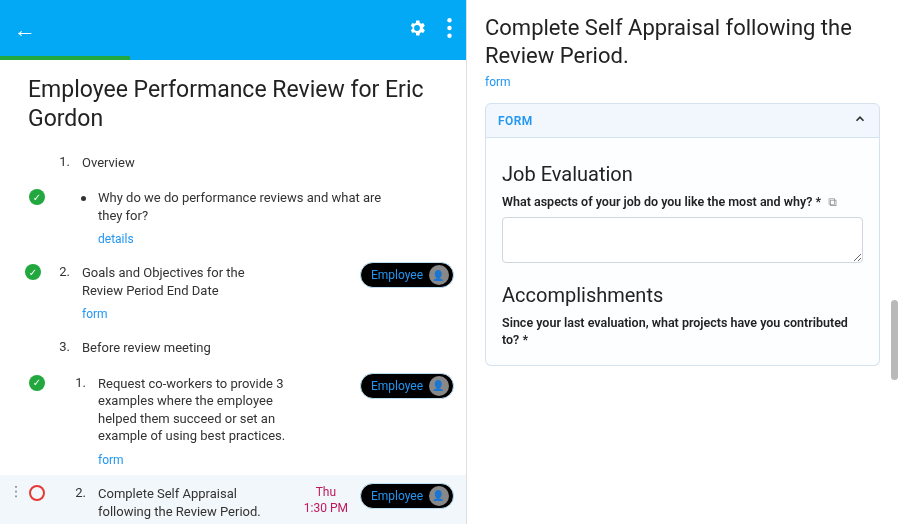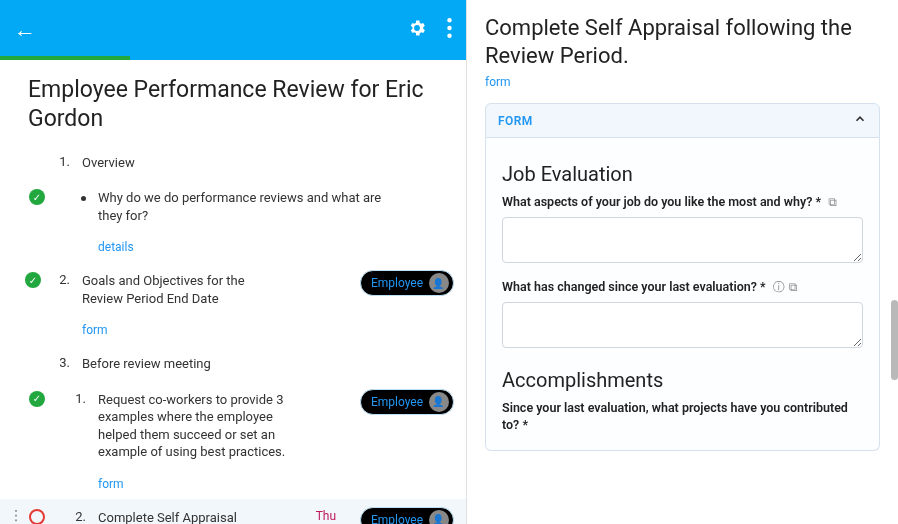--- a/index.html
+++ b/index.html
@@ -13,21 +13,21 @@
 .title-area{padding:16px 28px 10px}
 .title-area h1{font-size:23px;font-weight:400;color:#222;line-height:1.25}
 .list{flex:1;overflow-y:auto;font-size:13px;color:#333}
 .row{display:flex;align-items:flex-start;padding:8px 6px;gap:6px}
 .row .drag{width:12px;display:flex;justify-content:center;color:#777;font-size:14px;visibility:hidden}
 .row.sel .drag{visibility:visible}
 .row .status{width:18px;display:flex;justify-content:center;padding-top:2px}
 .row .num{width:28px;text-align:right;padding-right:6px;padding-top:2px}
 .row .content{flex:1;padding-top:2px;padding-right:4px}
 .row .content .text{line-height:1.35}
-.row .content .link{color:#2196f3;font-size:12px;margin-top:16px;cursor:pointer}
+.row .content .link{color:#2196f3;font-size:12px;margin-top:8px;cursor:pointer}
 .row .time{width:56px;font-size:12px;color:#be185d;text-align:center;line-height:1.3;padding-top:2px}
 .row .chip{margin-right:6px;padding-top:0}
 .row.sel{background:#f2f7fb}
 .chk{width:16px;height:16px;border-radius:50%;display:inline-flex;align-items:center;justify-content:center}
 .chk.done{background:#22a83f;color:#fff;font-size:10px}
 .chk.open{border:2px solid #e53935}
 .bullet{width:5px;height:5px;border-radius:50%;background:#333;display:inline-block;margin-top:6px}
 .chipwrap{display:inline-flex;align-items:center;border:1px solid #bcdff5;border-radius:14px;background:#000000;padding:2px 4px 2px 10px;font-size:12px;color:#2196f3}
 .avatar{width:20px;height:20px;border-radius:50%;background:#888;margin-left:6px;display:inline-flex;align-items:center;justify-content:center;color:#fff;font-size:10px}
 .indent1 .num{width:28px}
@@ -167,21 +167,20 @@
     <span>FORM</span>
     <span class="chev">
       <svg width="14" height="14" viewBox="0 0 24 24" fill="none" stroke="#333" stroke-width="3">
           <path d="M6 15l6-6 6 6"></path>
         </svg>
     </span>
   </div>
   <div class="formbody" id="formbody">
       <div class="section-title">Job Evaluation</div>
       <div class="field"><label>What aspects of your job do you like the most and why? * <span class="ico">⧉</span></label><textarea style="min-height: 46px;"></textarea></div>
-      <div class="field"><label>What has changed since your last evaluation? * <span class="ico">ⓘ</span><span class="ico">⧉</span></label><textarea style="min-height: 46px;"></textarea></div>
       <div class="section-title">Accomplishments</div>
       <div class="field">
         <label>Since your last evaluation, what projects have you contributed to? * </label>
       </div>
     </div>
 </div>
 
 <div class="scroll-ind"></div>
 
 </body></html>

